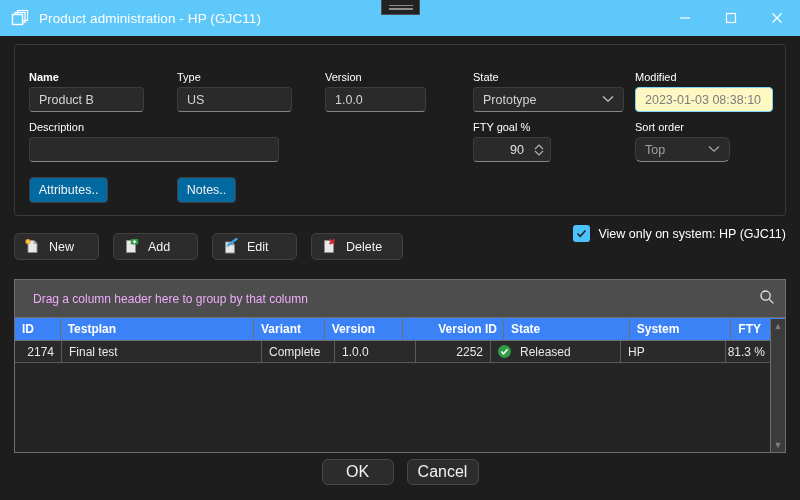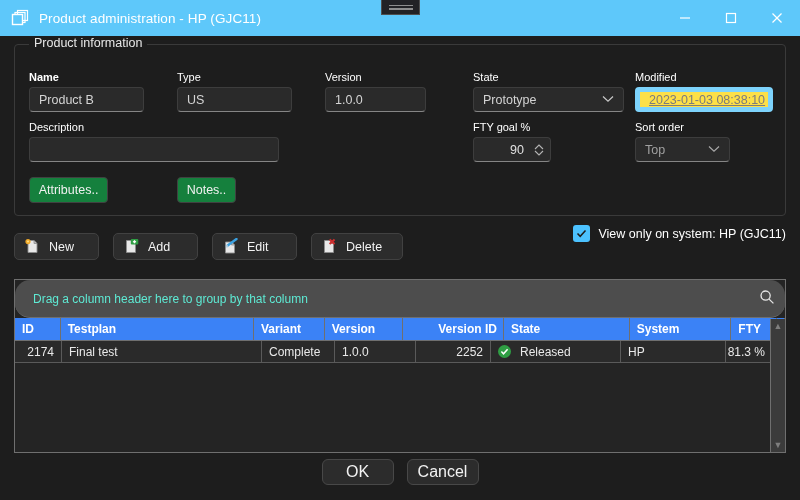--- a/index.html
+++ b/index.html
@@ -87,24 +87,23 @@
     border: 1px solid #3d3d3d;
     border-bottom: 1px solid #858585;
     border-radius: 4px;
     color: #d4d4d4;
     font-size: 12.5px;
     display: flex; align-items: center;
     padding: 0 9px;
     white-space: nowrap; overflow: hidden;
   }
   .inp.disabled {
-    background: #fde047;
-    border: 5px solid #7dd3fc;
+    background: #fef9c3;
+    border: 1px solid #7dd3fc;
     color: #7c7c7c;
-    text-decoration: underline;
   }
   .inp.empty { }
   .combo {
     height: 25px;
     background: #2a2a2a;
     border: 1px solid #3d3d3d;
     border-bottom: 1px solid #858585;
     border-radius: 4px;
     color: #d4d4d4;
     font-size: 12.5px;
@@ -128,21 +127,21 @@
     padding: 0 4px 0 8px;
   }
   .spin .val { flex: 1 1 auto; text-align: right; padding-right: 8px; }
   .spin .arrows {
     display: flex; flex-direction: column; align-items: center;
     justify-content: center; line-height: 6px;
     color: #b5b5b5; font-size: 9px; width: 14px;
   }
 
   .btn {
-    background: #15803d;
+    background: #0369a1;
     border: 1px solid #414141;
     border-radius: 4px;
     color: #f0f0f0;
     font-size: 12.5px;
     height: 26px;
     display: inline-flex; align-items: center; justify-content: center;
     gap: 7px;
     padding: 0 8px;
     white-space: nowrap;
   }
@@ -182,23 +181,22 @@
     border: 1px solid #6f6f6f;
     background: #242424;
     overflow: hidden;
   }
   .groupbar {
     height: 38px;
     background: #4d4d4d;
     border-bottom: 1px solid #6f6f6f;
     display: flex; align-items: center;
     padding: 0 10px 0 18px;
-    color: #5eead4;
+    color: #f0abfc;
     font-size: 12px;
-    border-radius: 15px;
   }
   .groupbar .ghint { flex: 1 1 auto; }
 
   .hdr {
     display: flex;
     height: 23px;
     background: #3b82f6;
     border-bottom: 1px solid #6f6f6f;
   }
   .hdr .hc {
@@ -292,21 +290,20 @@
         </svg>
     </div>
   </div>
 
   <div class="notch">
     <span></span>
     <span></span>
   </div>
 
   <div class="groupbox">
-    <div class="groupbox-title">Product information</div>
 
     <div class="field" style="left:14px; top:26px; width:128px;">
       <div class="flabel bold">Name</div>
       <div class="inp" style="width:115px;">Product B</div>
     </div>
 
     <div class="field" style="left:162px; top:26px; width:128px;">
       <div class="flabel">Type</div>
       <div class="inp" style="width:115px;">US</div>
     </div>
@@ -346,21 +343,21 @@
           <svg width="12" height="14" viewBox="0 0 12 14">
             <polyline points="2,6 6,2 10,6" fill="none" stroke="#b5b5b5" stroke-width="1.1"></polyline>
             <polyline points="2,8 6,12 10,8" fill="none" stroke="#b5b5b5" stroke-width="1.1"></polyline>
           </svg>
         </span>
       </div>
     </div>
 
     <div class="field" style="left:620px; top:76px; width:160px;">
       <div class="flabel">Sort order</div>
-      <div class="combo dim" style="width:95px;">
+      <div class="combo dim" style="width:95px;border-radius:6px;">
         <span>Top</span>
         <span class="chev">
           <svg width="12" height="8" viewBox="0 0 12 8">
               <polyline points="1,1.5 6,6.2 11,1.5" fill="none" stroke="#a8a8a8" stroke-width="1.2"></polyline>
             </svg>
         </span>
       </div>
     </div>
 
     <div class="btn" style="position:absolute; left:14px; top:132px; width:79px;">Attributes..</div>

